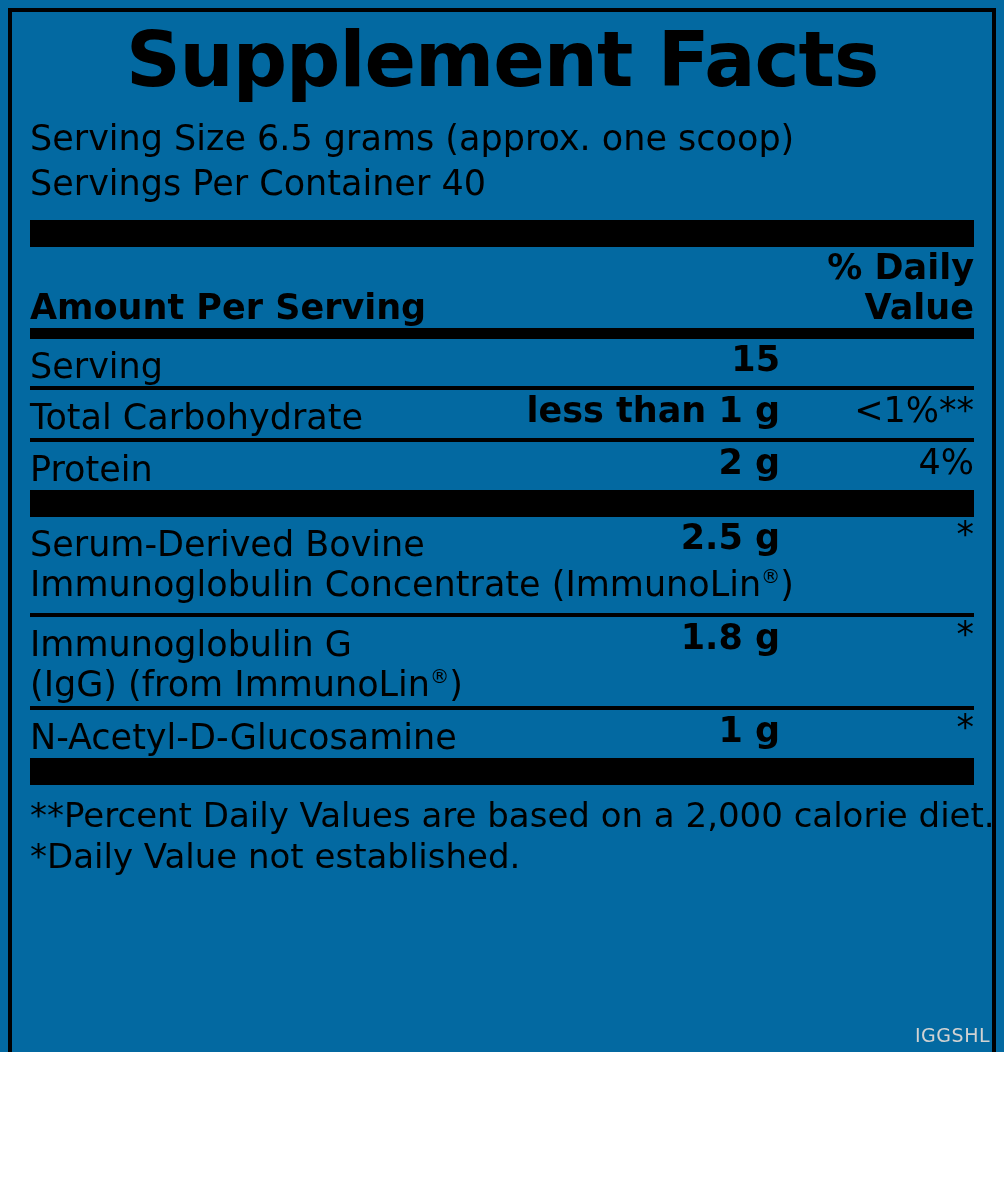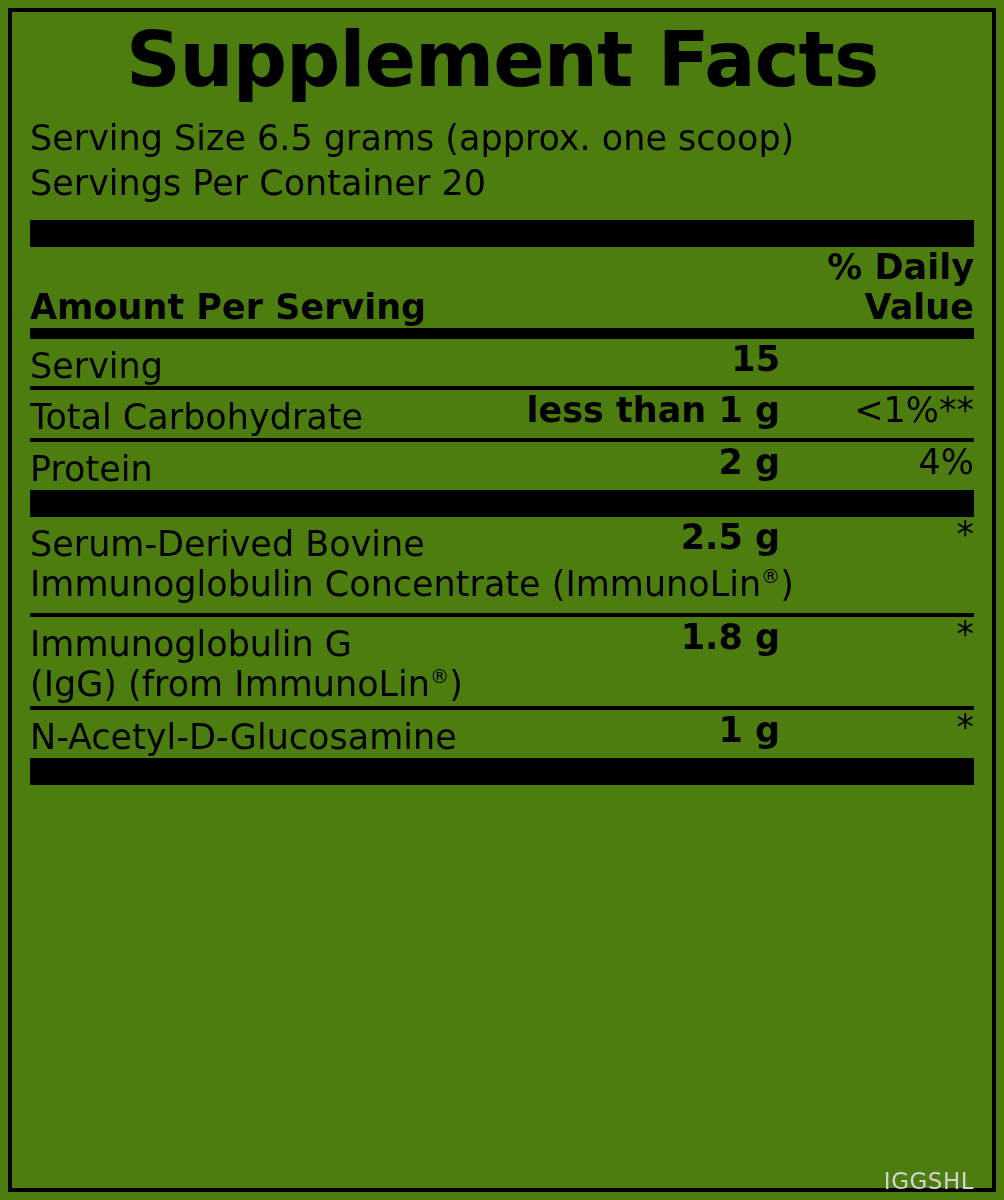--- a/index.html
+++ b/index.html
@@ -7,23 +7,23 @@
     padding: 0;
     background: #ffffff;
   }
   body {
     font-family: "DejaVu Sans", "Liberation Sans", sans-serif;
     color: #000000;
   }
   #panel {
     position: relative;
     width: 1004px;
-    height: 1200px;
+    height: 1052px;
     box-sizing: border-box;
-    background: #4d7c0f;
+    background: #0369a1;
     overflow: hidden;
   }
   .frame {
     position: absolute;
     left: 8px;
     top: 8px;
     width: 988px;
     height: 1184px;
     box-sizing: border-box;
     border: 4px solid #000000;
@@ -107,39 +107,39 @@
 
   .footnotes {
     font-size: 34px;
     line-height: 1.22;
     padding-top: 10px;
   }
   .footnotes div { white-space: nowrap; }
 
   .watermark {
     position: absolute;
-    right: 30px;
+    right: 14px;
     bottom: 6px;
-    font-size: 23px;
+    font-size: 19px;
     color: #d2d2d2;
     letter-spacing: 0.5px;
   }
 </style>
 </head>
 <body>
 
 <div id="panel">
   <div class="frame"></div>
 
   <div class="inner">
 
     <div class="title">Supplement Facts</div>
 
     <div class="serving-line">Serving Size 6.5 grams (approx. one scoop)</div>
-    <div class="serving-line">Servings Per Container 20</div>
+    <div class="serving-line">Servings Per Container 40</div>
 
     <div class="rule-thick"></div>
 
     <table class="facts">
       <colgroup>
         <col class="col-name">
         <col class="col-amt">
         <col class="col-dv">
       </colgroup>
       <tbody>
@@ -237,17 +237,21 @@
         </tr>
 
         <tr class="blackbar-row">
           <td colspan="3">
               <div></div>
             </td>
         </tr>
       </tbody>
     </table>
 
+    <div class="footnotes">
+      <div>**Percent Daily Values are based on a 2,000 calorie diet.</div>
+      <div>*Daily Value not established.</div>
+    </div>
 
   </div>
 
   <div class="watermark">IGGSHL</div>
 </div>
 
 </body></html>

